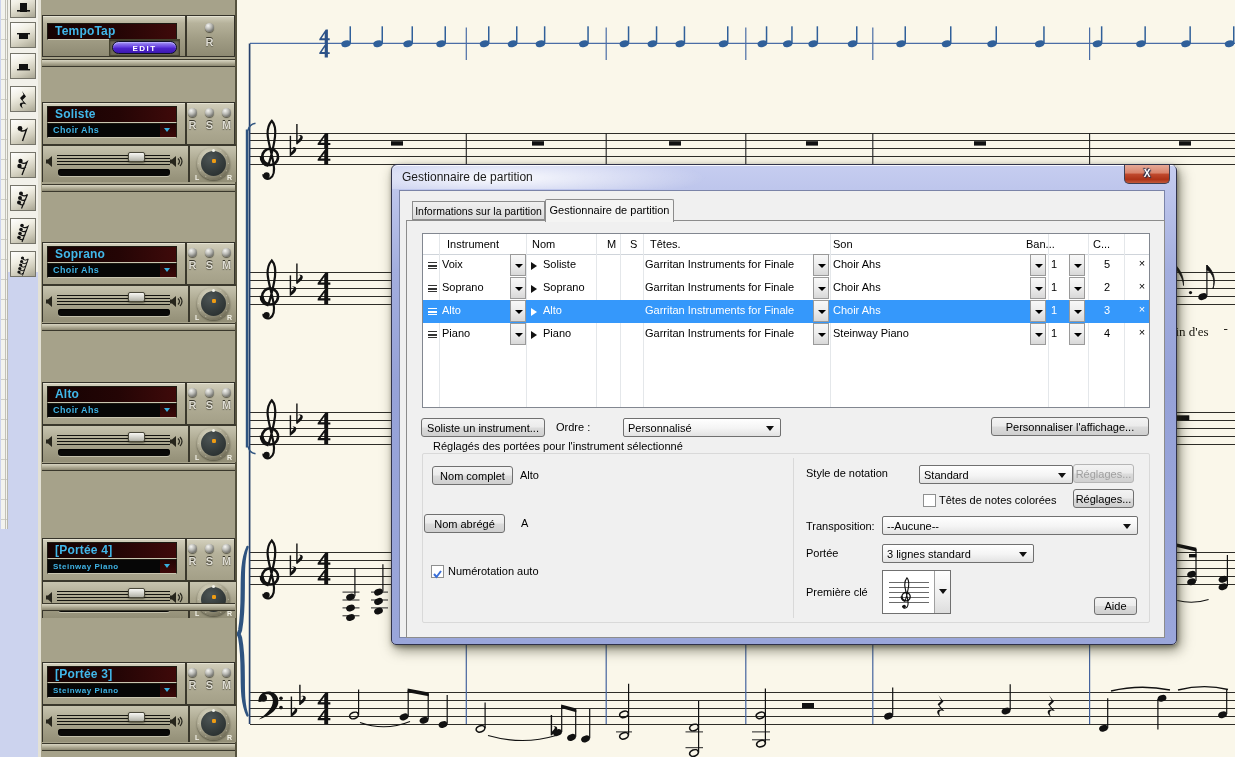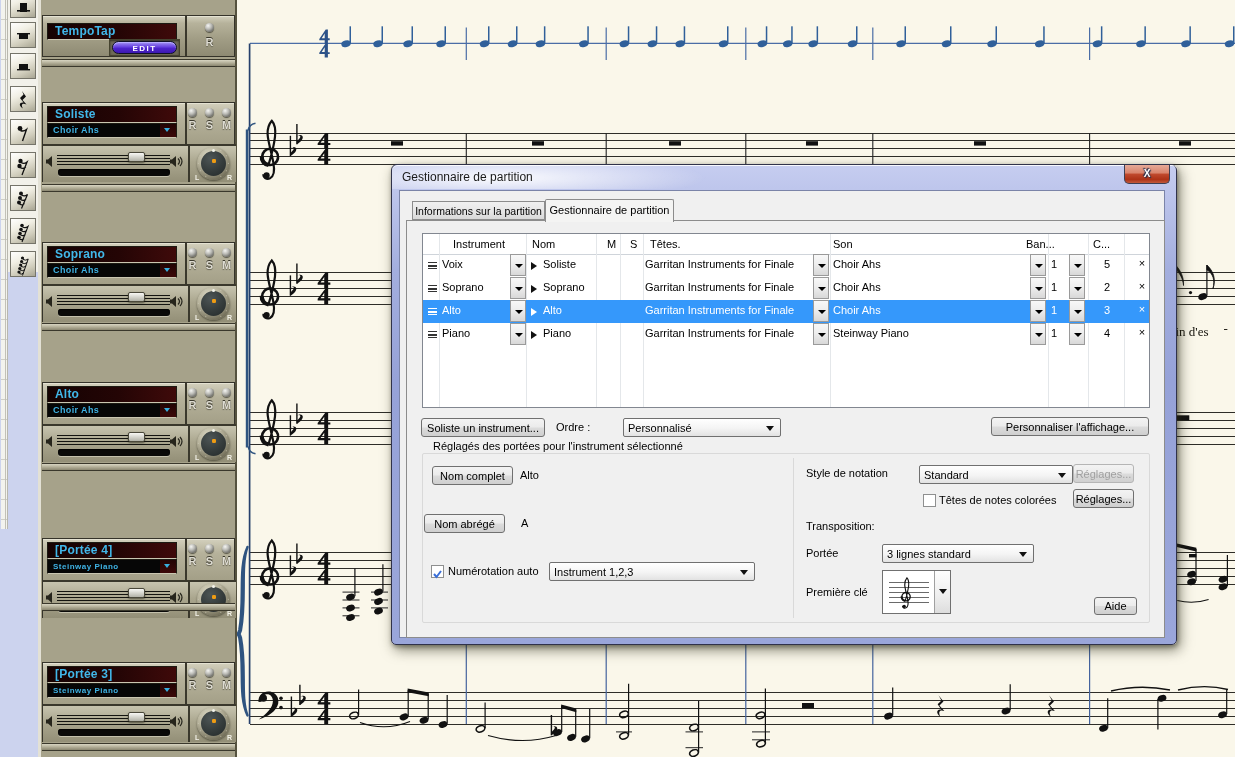--- a/index.html
+++ b/index.html
@@ -682,21 +682,21 @@
 <div id="dlg">
   <div class="tglow"></div>
       <div class="title">Gestionnaire de partition</div>
   <div id="closeb">X</div>
   <div id="content">
     <div class="tab" id="tab1">Informations sur la partition</div>
     <div class="tab" id="tab2">Gestionnaire de partition</div>
     <div id="pane">
       <div id="tbl">
         <div class="hdr">
-          <span class="hlabel" style="left:30px">Instrument</span>
+          <span class="hlabel" style="left:24px">Instrument</span>
           <span class="hlabel" style="left:109px">Nom</span>
           <span class="hlabel" style="left:184px">M</span>
           <span class="hlabel" style="left:207px">S</span>
           <span class="hlabel" style="left:227px">Têtes.</span>
           <span class="hlabel" style="left:410px">Son</span>
           <span class="hlabel" style="left:603px">Ban...</span>
           <span class="hlabel" style="left:670px">C...</span>
         </div>
         <i class="hl2" style="left:16px"></i>
             <i class="hl2" style="left:103px"></i>
@@ -775,29 +775,29 @@
       <div class="gbox">
         <span class="gt">Réglagés des portées pour l'instrument sélectionné</span>
         <div class="wbtn" style="left:9px;top:12px;width:81px;height:19px;line-height:18px">Nom complet</div>
         <span class="lbl" style="left:97px;top:15px">Alto</span>
         <div class="wbtn" style="left:1px;top:60px;width:81px;height:19px;line-height:18px">Nom abrégé</div>
         <span class="lbl" style="left:98px;top:63px">A</span>
         <div class="cb" style="left:8px;top:111px"><svg width="11" height="11" viewBox="0 0 11 11">
                 <path d="M2,5 L4.5,8 L9,2" stroke="#3a6fd8" stroke-width="2" fill="none"></path>
               </svg></div>
         <span class="lbl" style="left:25px;top:111px">Numérotation auto</span>
-        <div class="combo" style="left:126px;top:108px;width:206px;line-height:18px">Instrument 1,2,3</div>
         <i style="position:absolute;left:370px;top:4px;width:1px;height:160px;background:#d9d9d9"></i>
         <span class="lbl" style="left:383px;top:13px">Style de notation</span>
         <div class="combo" style="left:496px;top:11px;width:154px;line-height:18px">Standard</div>
         <div class="wbtn dis" style="left:650px;top:10px;width:61px;height:19px;line-height:18px">Réglages...</div>
         <div class="cb" style="left:500px;top:40px"></div>
         <span class="lbl" style="left:516px;top:40px">Têtes de notes colorées</span>
         <div class="wbtn" style="left:650px;top:35px;width:61px;height:19px;line-height:18px">Réglages...</div>
         <span class="lbl" style="left:383px;top:66px">Transposition:</span>
+        <div class="combo" style="left:459px;top:62px;width:256px;line-height:18px">--Aucune--</div>
         <span class="lbl" style="left:383px;top:93px">Portée</span>
         <div class="combo" style="left:459px;top:90px;width:152px;line-height:18px">3 lignes standard</div>
         <span class="lbl" style="left:383px;top:132px">Première clé</span>
         <div id="clefbox">
           <svg width="50" height="42" viewBox="0 0 50 42">
             <path d="M6,11.5 H46 M6,16.5 H46 M6,21.5 H46 M6,26.5 H46 M6,31.5 H46" stroke="#6a6a6a" stroke-width="1" shape-rendering="crispEdges"></path>
             <g transform="translate(23,21.5) scale(0.52)">
                   <use href="#tc8"></use>
                 </g>
           </svg>

